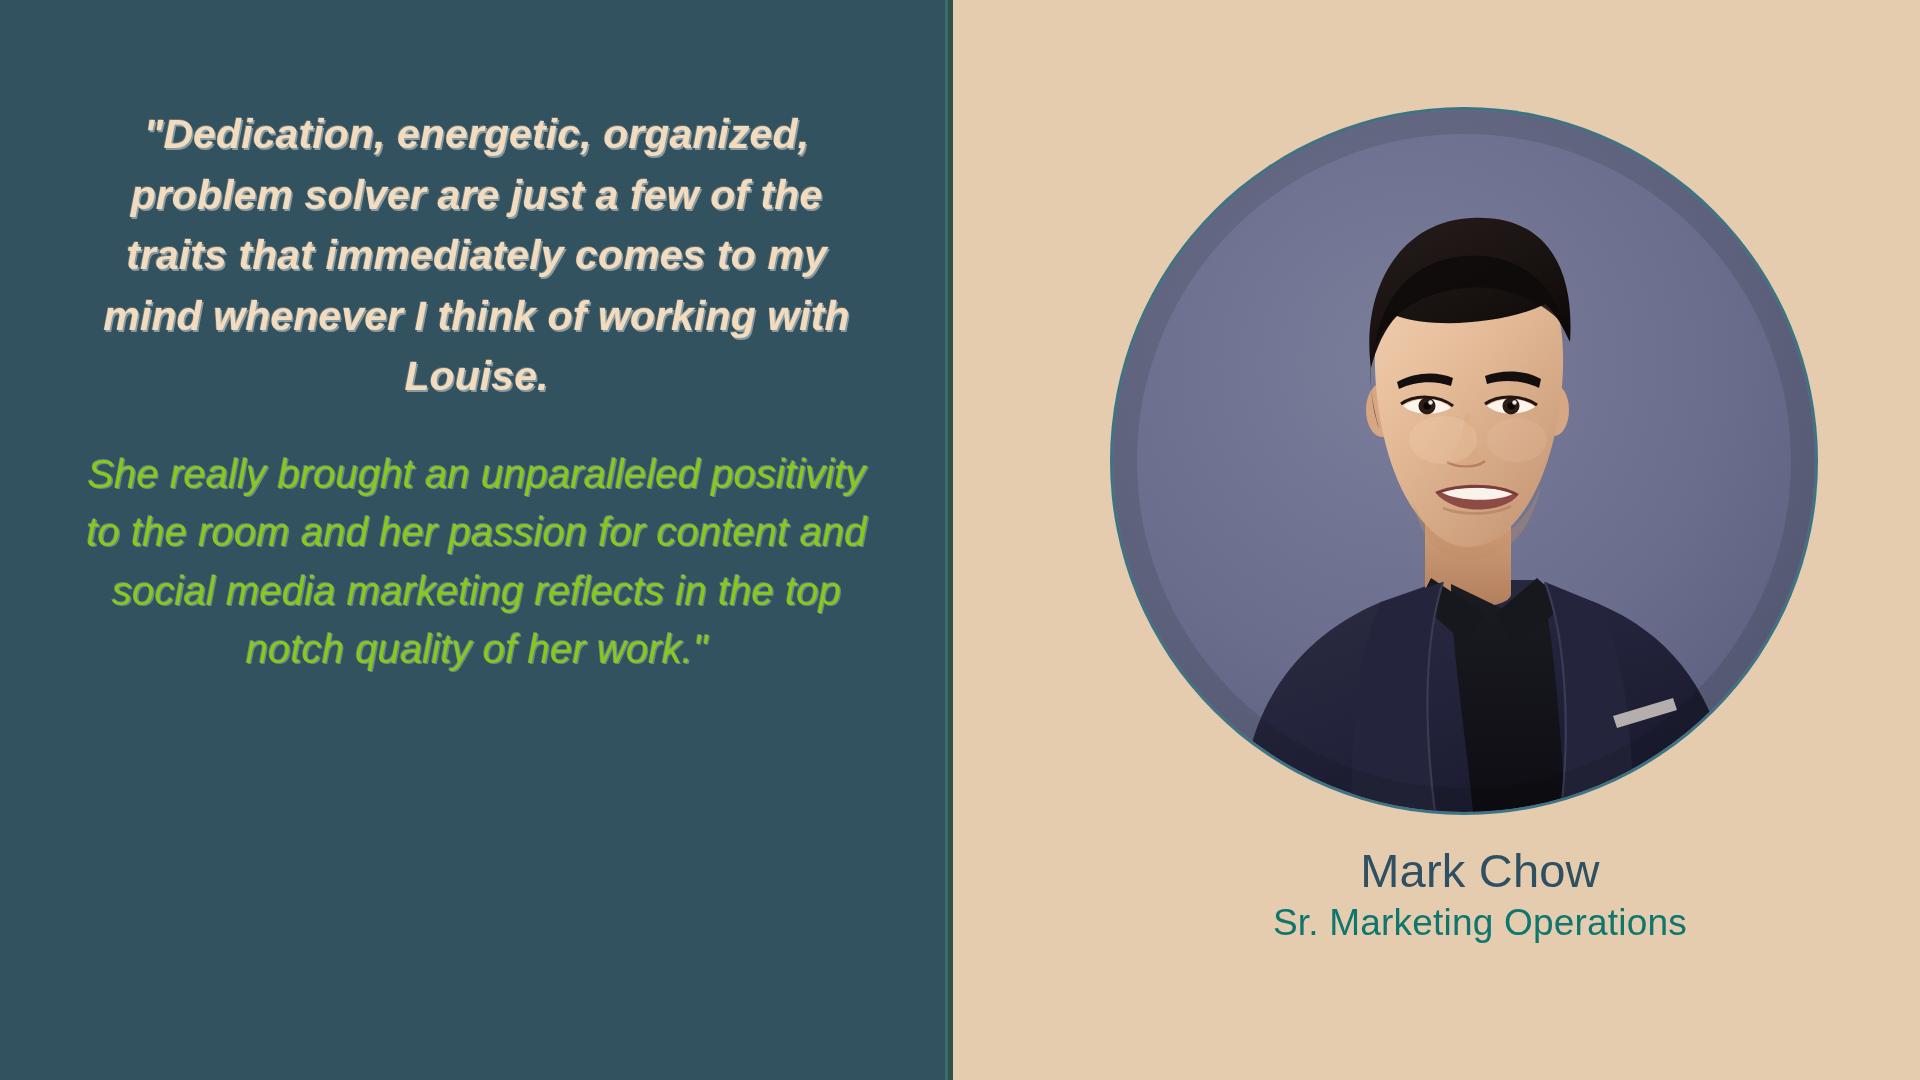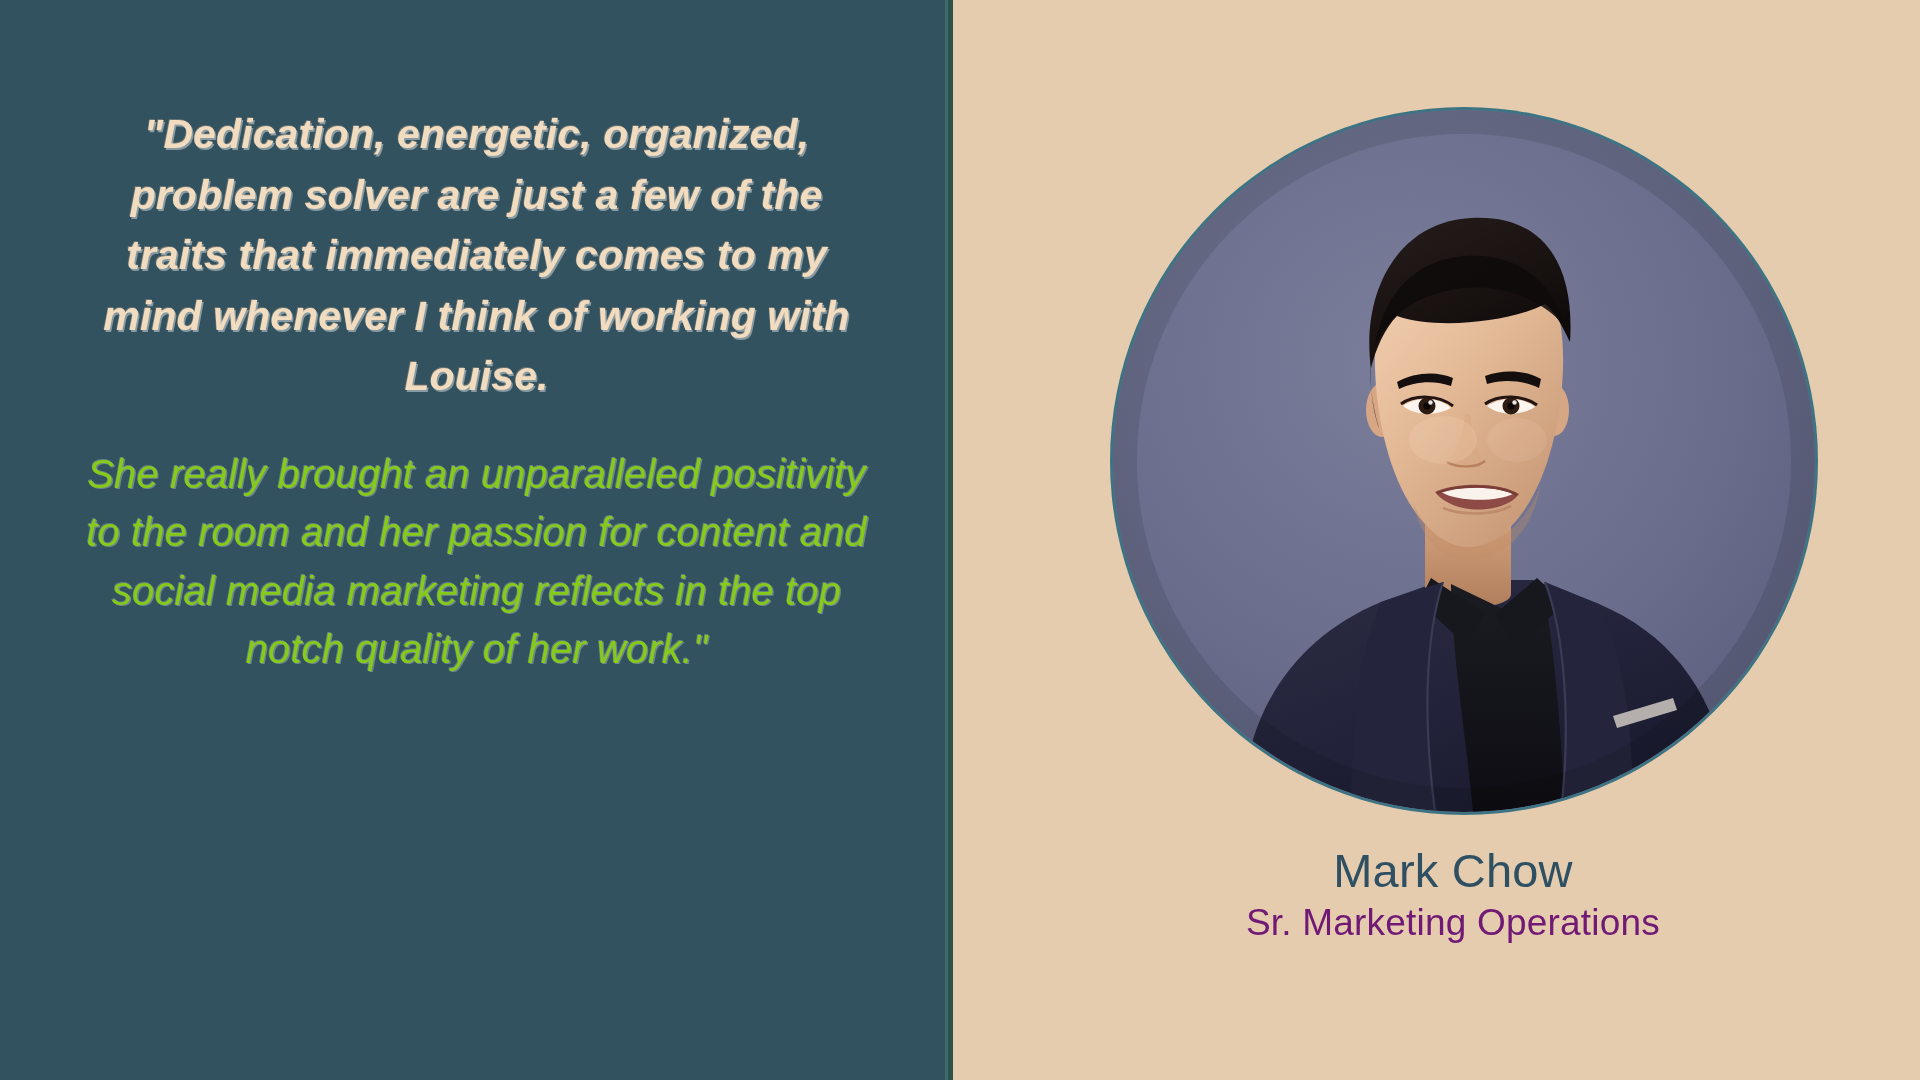--- a/index.html
+++ b/index.html
@@ -107,37 +107,37 @@
     height: 702px;
     border-radius: 50%;
     overflow: hidden;
     box-shadow: 0 0 0 3px #3E7384;
     background: #6A6E8C;
   }
   .avatar-wrap svg { display: block; width: 702px; height: 702px; }
 
   .person-meta {
     position: absolute;
-    left: 149px;
+    left: 176px;
     top: 842px;
     width: 702px;
     text-align: center;
   }
   .person-name {
     margin: 0;
     color: #2F5062;
     font-family: "Liberation Sans", sans-serif;
     font-weight: 400;
     font-size: 47px;
     line-height: 57px;
     letter-spacing: 0.2px;
   }
   .person-title-line {
     margin: 0;
-    color: #701a75;
+    color: #0f766e;
     font-family: "Liberation Sans", sans-serif;
     font-weight: 400;
     font-size: 37px;
     line-height: 47px;
     letter-spacing: 0.2px;
   }
 </style>
 </head>
 <body>
 

